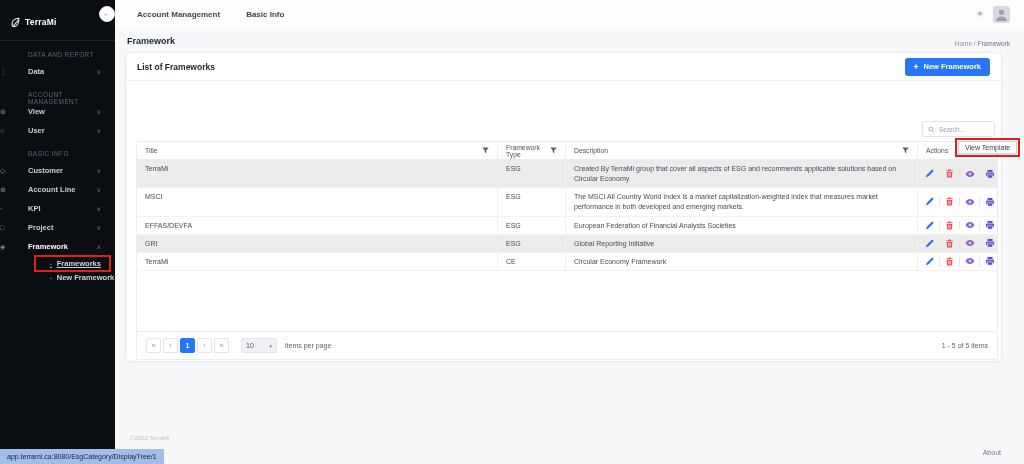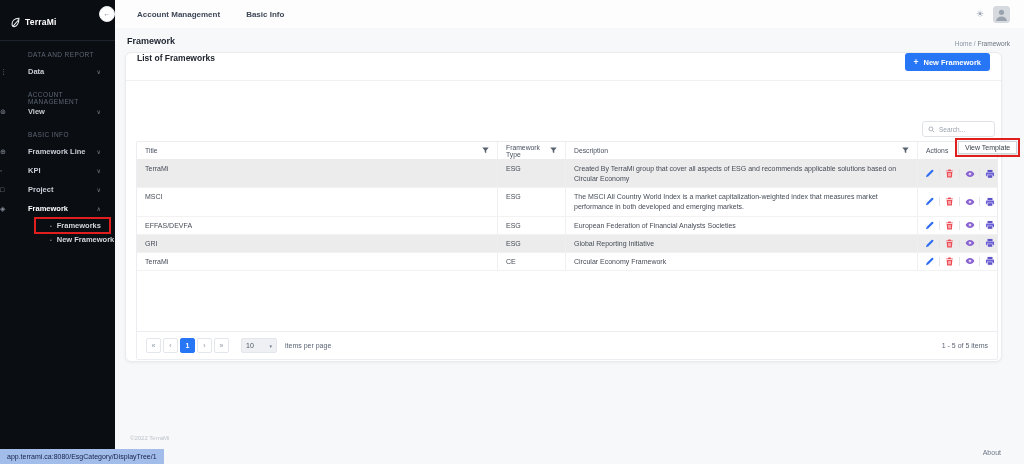--- a/index.html
+++ b/index.html
@@ -13,38 +13,38 @@
   .side-divider{height:1px;background:#1d242e;margin:4px 0 0 0;}
   .sec-label{margin-top:10px;padding-left:28px;font-size:6.5px;letter-spacing:.4px;color:#5d6673;height:11px;text-transform:uppercase;}
   .side-item{display:flex;align-items:center;height:19px;cursor:pointer;justify-content:space-between;}
   .it-glyph{width:11px;font-size:7px;color:#848c98;text-align:left;}
   .it-label{margin-left:17px;font-size:7.5px;font-weight:bold;color:#c9ced6;}
   .side-item.active .it-label{color:#ffffff;}
   .it-chev{margin-left:auto;margin-right:14px;font-size:6px;color:#7a828e;}
   .side-subitem{display:flex;align-items:center;gap:5px;margin:1px 0 1px 36px;padding:2px 8px 2px 14px;width:max-content;cursor:pointer;}
   .sub-bullet{font-size:5px;color:#8a919b;}
   .sub-label{font-size:7.5px;font-weight:bold;color:#d3d7dd;}
-  .annotated{outline:2px solid #e01e1e;}
+  .annotated{outline:2px solid #e01e1e;text-decoration:underline;}
 
   
   .topbar{position:absolute;left:115px;right:0;top:0;height:28px;background:#fdfdfe;display:flex;align-items:center;padding:0 14px 0 22px;z-index:4;}
   .collapse-btn{position:absolute;left:99px;top:6px;width:16px;height:16px;border-radius:50%;background:#fff;border:1px solid #eceef1;box-shadow:0 1px 2px rgba(0,0,0,.15);color:#6b7687;font-size:7px;line-height:14px;text-align:center;z-index:6;cursor:pointer;padding:0;}
   .menu-item{font-size:8px;font-weight:bold;color:#3e4756;margin-right:26px;cursor:pointer;}
   .topbar-right{margin-left:auto;display:flex;align-items:center;gap:9px;}
   .theme-icon{font-size:9px;color:#98a1ae;cursor:pointer;}
   .avatar{width:17px;height:17px;border-radius:4px;background:#d6dade;overflow:hidden;cursor:pointer;}
 
   
   .main{position:absolute;left:115px;top:28px;width:909px;height:436px;}
   .page-title{position:absolute;left:12px;top:8px;font-size:9px;font-weight:bold;color:#1d2430;}
   .breadcrumb{position:absolute;right:14px;top:12px;font-size:6.5px;color:#8a94a6;}
   .breadcrumb .bc-cur{color:#6b7480;}
 
   .card{position:absolute;left:10px;top:24px;width:877px;height:310px;background:#fff;border:1px solid #e9ebee;border-radius:6px;box-shadow:0 1px 3px rgba(20,30,50,.05);}
-  .card-head{height:28px;border-bottom:1px solid #eef0f2;display:flex;padding:0 11px;}
+  .card-head{height:28px;border-bottom:1px solid #eef0f2;display:flex;align-items:center;padding:0 11px;}
   .card-title{font-size:8.5px;font-weight:bold;color:#20262f;}
   .new-btn{margin-left:auto;background:#2776f6;color:#fff;font-size:7.5px;font-weight:bold;height:18px;padding:0 9px;border:none;border-radius:3px;display:flex;align-items:center;gap:5px;cursor:pointer;}
   .new-btn .plus{font-size:8.5px;}
 
   .filter-panel{position:absolute;left:10px;right:10px;top:34px;height:27px;border:1px solid #e5e8ec;border-radius:4px;display:flex;align-items:center;padding:0 13px;background:#fefefe;cursor:pointer;}
   .filter-label{font-size:8px;font-weight:bold;color:#2c3542;margin-left:8px;}
   .filter-chev{margin-left:auto;font-size:8px;color:#8b95a3;}
 
   .search-box{position:absolute;right:6px;top:68px;width:73px;height:16px;border:1px solid #dfe3e8;border-radius:3px;background:#fff;display:flex;align-items:center;padding:0 5px;gap:4px;}
   .search-box input{border:none;outline:none;width:100%;font-size:6.5px;color:#434b56;padding:0;background:transparent;}
@@ -116,30 +116,40 @@
 
   <div class="side-section">
     <div class="sec-label">ACCOUNT MANAGEMENT</div>
     <div class="sec-items">
   <div class="side-item">
     <span class="it-glyph">⊚</span>
     <span class="it-label">View</span>
     <span class="it-chev">∨</span>
   </div>
 
+  <div class="side-item">
+    <span class="it-glyph">○</span>
+    <span class="it-label">User</span>
+    <span class="it-chev">∨</span>
+  </div>
 </div>
   </div>
 
   <div class="side-section">
     <div class="sec-label">BASIC INFO</div>
     <div class="sec-items">
+  <div class="side-item">
+    <span class="it-glyph">◇</span>
+    <span class="it-label">Customer</span>
+    <span class="it-chev">∨</span>
+  </div>
 
   <div class="side-item">
     <span class="it-glyph">⊕</span>
-    <span class="it-label">Framework Line</span>
+    <span class="it-label">Account Line</span>
     <span class="it-chev">∨</span>
   </div>
 
   <div class="side-item">
     <span class="it-glyph">◦</span>
     <span class="it-label">KPI</span>
     <span class="it-chev">∨</span>
   </div>
 
   <div class="side-item">

